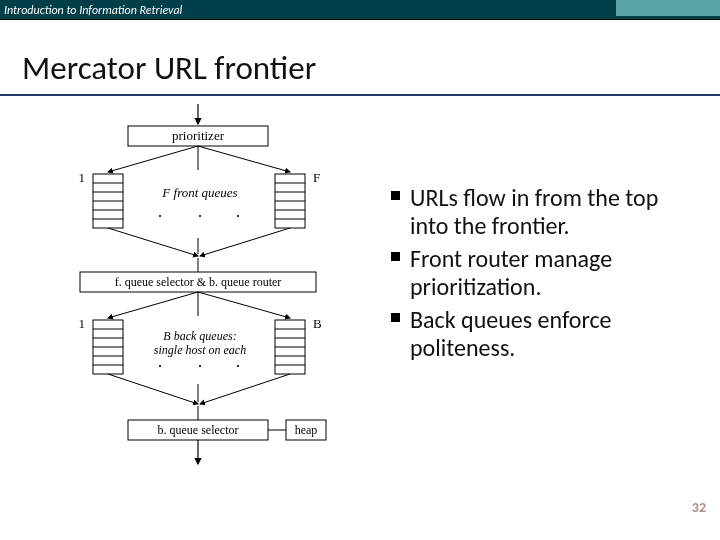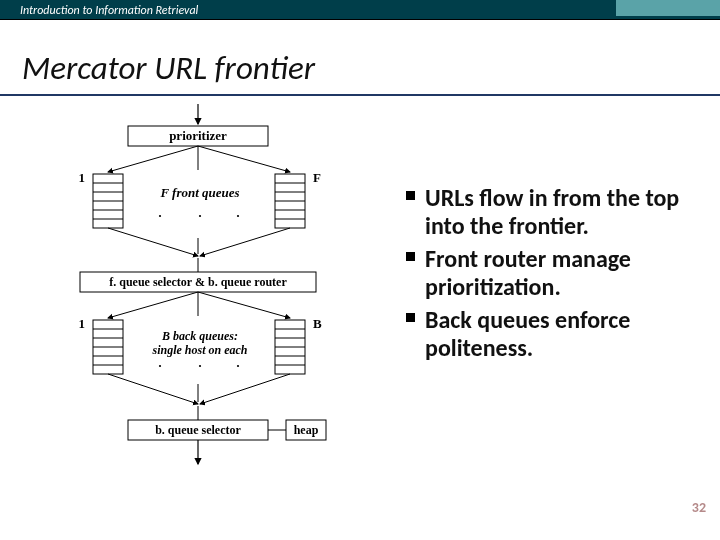--- a/index.html
+++ b/index.html
@@ -11,21 +11,21 @@
     position: relative;
     overflow: hidden;
   }
   .header-bar {
     width: 100%;
     height: 20px;
     background: #003e4a;
     border-bottom: 1px solid #000;
     display: flex;
     align-items: center;
-    padding-left: 20px;
+    padding-left: 4px;
   }
   .header-bar .breadcrumb {
     color: #fff;
     font-style: italic;
     font-size: 12px;
     font-family: Calibri, Arial, sans-serif;
   }
   .cyan-stripe {
     position: absolute;
     top: 0;
@@ -33,33 +33,31 @@
     width: 104px;
     height: 16px;
     background: #5aa3a8;
   }
   .slide-title {
     font-size: 33px;
     font-weight: 400;
     color: #111;
     margin: 28px 0 0 22px;
     font-family: Calibri, Arial, sans-serif;
-    font-style: italic;
   }
   .title-rule {
     margin: 6px 0 0 0;
     border: none;
     border-top: 2px solid #203864;
     width: 100%;
   }
   .content {
     display: flex;
-    gap: 16px;
+    gap: 1px;
     margin-top: 8px;
-    font-weight: bold;
   }
   .diagram-wrap {
     width: 390px;
     height: 370px;
     position: relative;
   }
   .diagram-wrap svg { position: absolute; top: 0; left: 0; }
   .bullets {
     margin-top: 80px;
     width: 280px;

